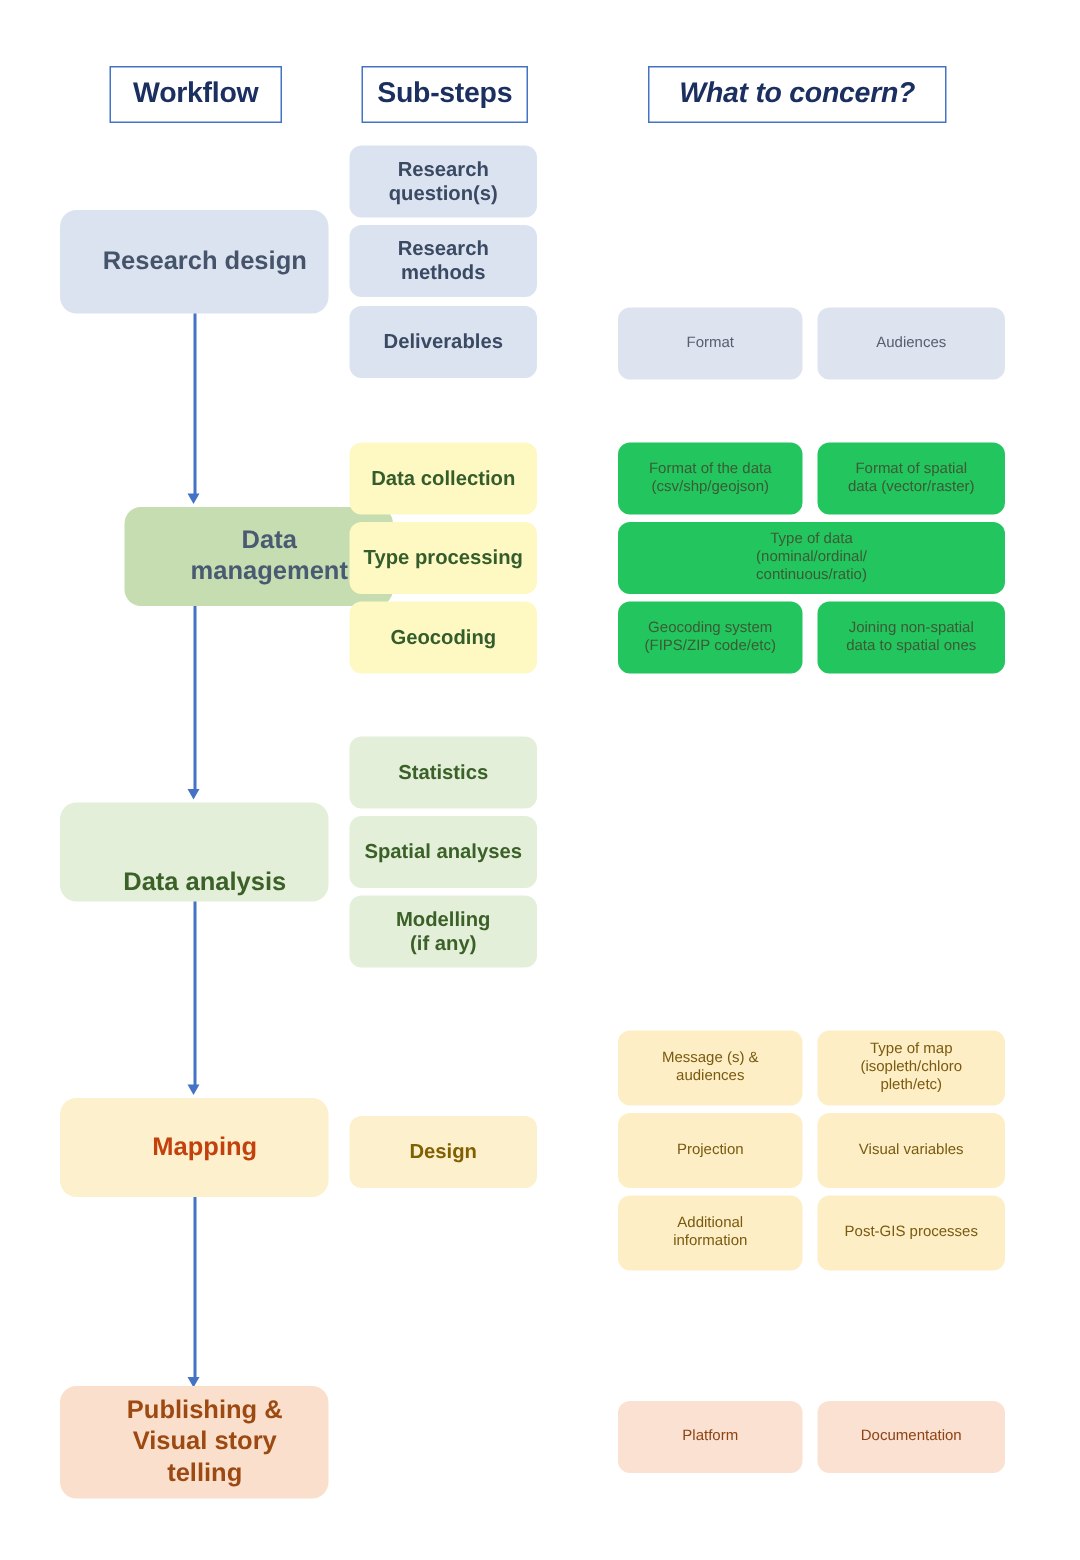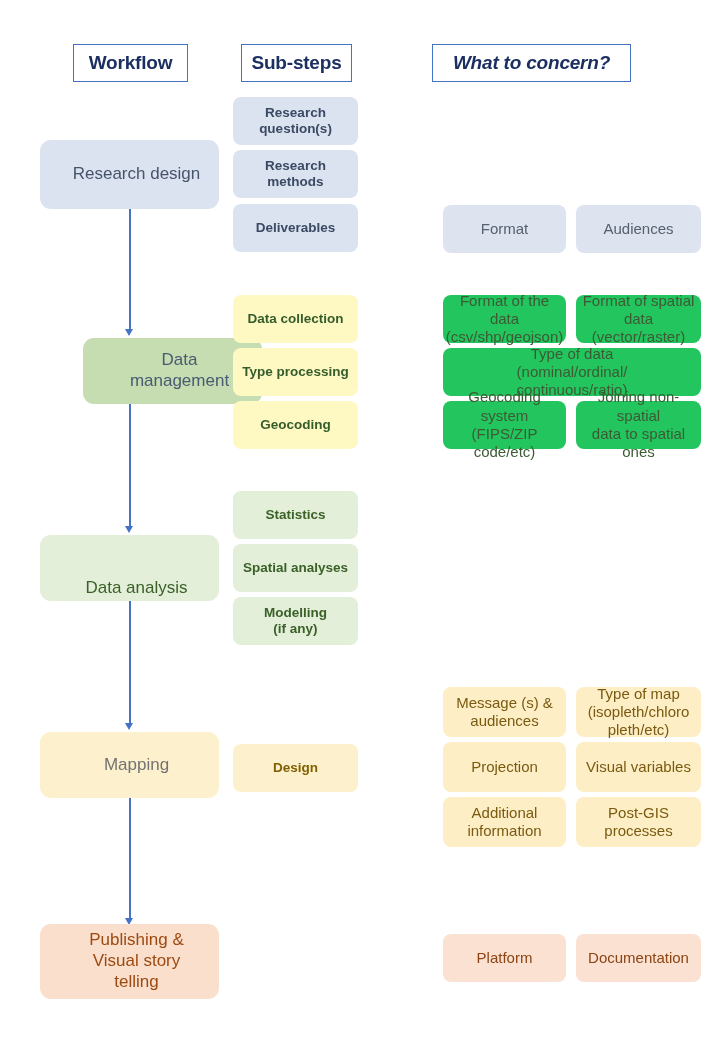--- a/index.html
+++ b/index.html
@@ -45,55 +45,54 @@
     display: flex;
     align-items: center;
     justify-content: center;
     text-align: center;
     line-height: 1.22;
     padding: 2px 6px;
   }
 
   
   .stage {
-    font-weight: normal;
+    font-weight: bold;
     font-size: 17px;
     border-radius: 11px;
     padding-left: 20px;
   }
 
   
   .substep {
     font-weight: bold;
     font-size: 13.5px;
     border-radius: 8px;
     text-align: center;
   }
 
   
   .concern {
     font-weight: normal;
-    font-size: 15px;
+    font-size: 10px;
     border-radius: 8px;
-    margin-left: 31px;
   }
 
   
   .c-blue-stage   { background: #dce3f0; color: #46546b; }
   .c-blue-sub     { background: #dbe3f1; color: #3b4a63; }
   .c-blue-con     { background: #dde3ef; color: #56606e; }
 
   .c-green-stage  { background: #c5ddb0; color: #4a5a72; margin-left: 43px; }
   .c-green-sub    { background: #fef9c3; color: #355c2b; }
   .c-green-con    { background: #22c55e; color: #3d5a34; text-align: center; }
 
   .c-green2-stage { background: #e3efd9; color: #3b6129; align-items: flex-end; }
   .c-green2-sub   { background: #e3efd9; color: #3b6129; }
 
-  .c-yellow-stage { background: #fdf0cd; color: #737373; }
+  .c-yellow-stage { background: #fdf0cd; color: #c2410c; }
   .c-yellow-sub   { background: #fdf0cd; color: #806000; }
   .c-yellow-con   { background: #fdeec6; color: #7a5a10; }
 
   .c-peach-stage  { background: #fadfcd; color: #9c4a12; }
   .c-peach-con    { background: #fbe1d1; color: #8c4414; }
 
   
   .arrow-line {
     position: absolute;
     width: 1.6px;

